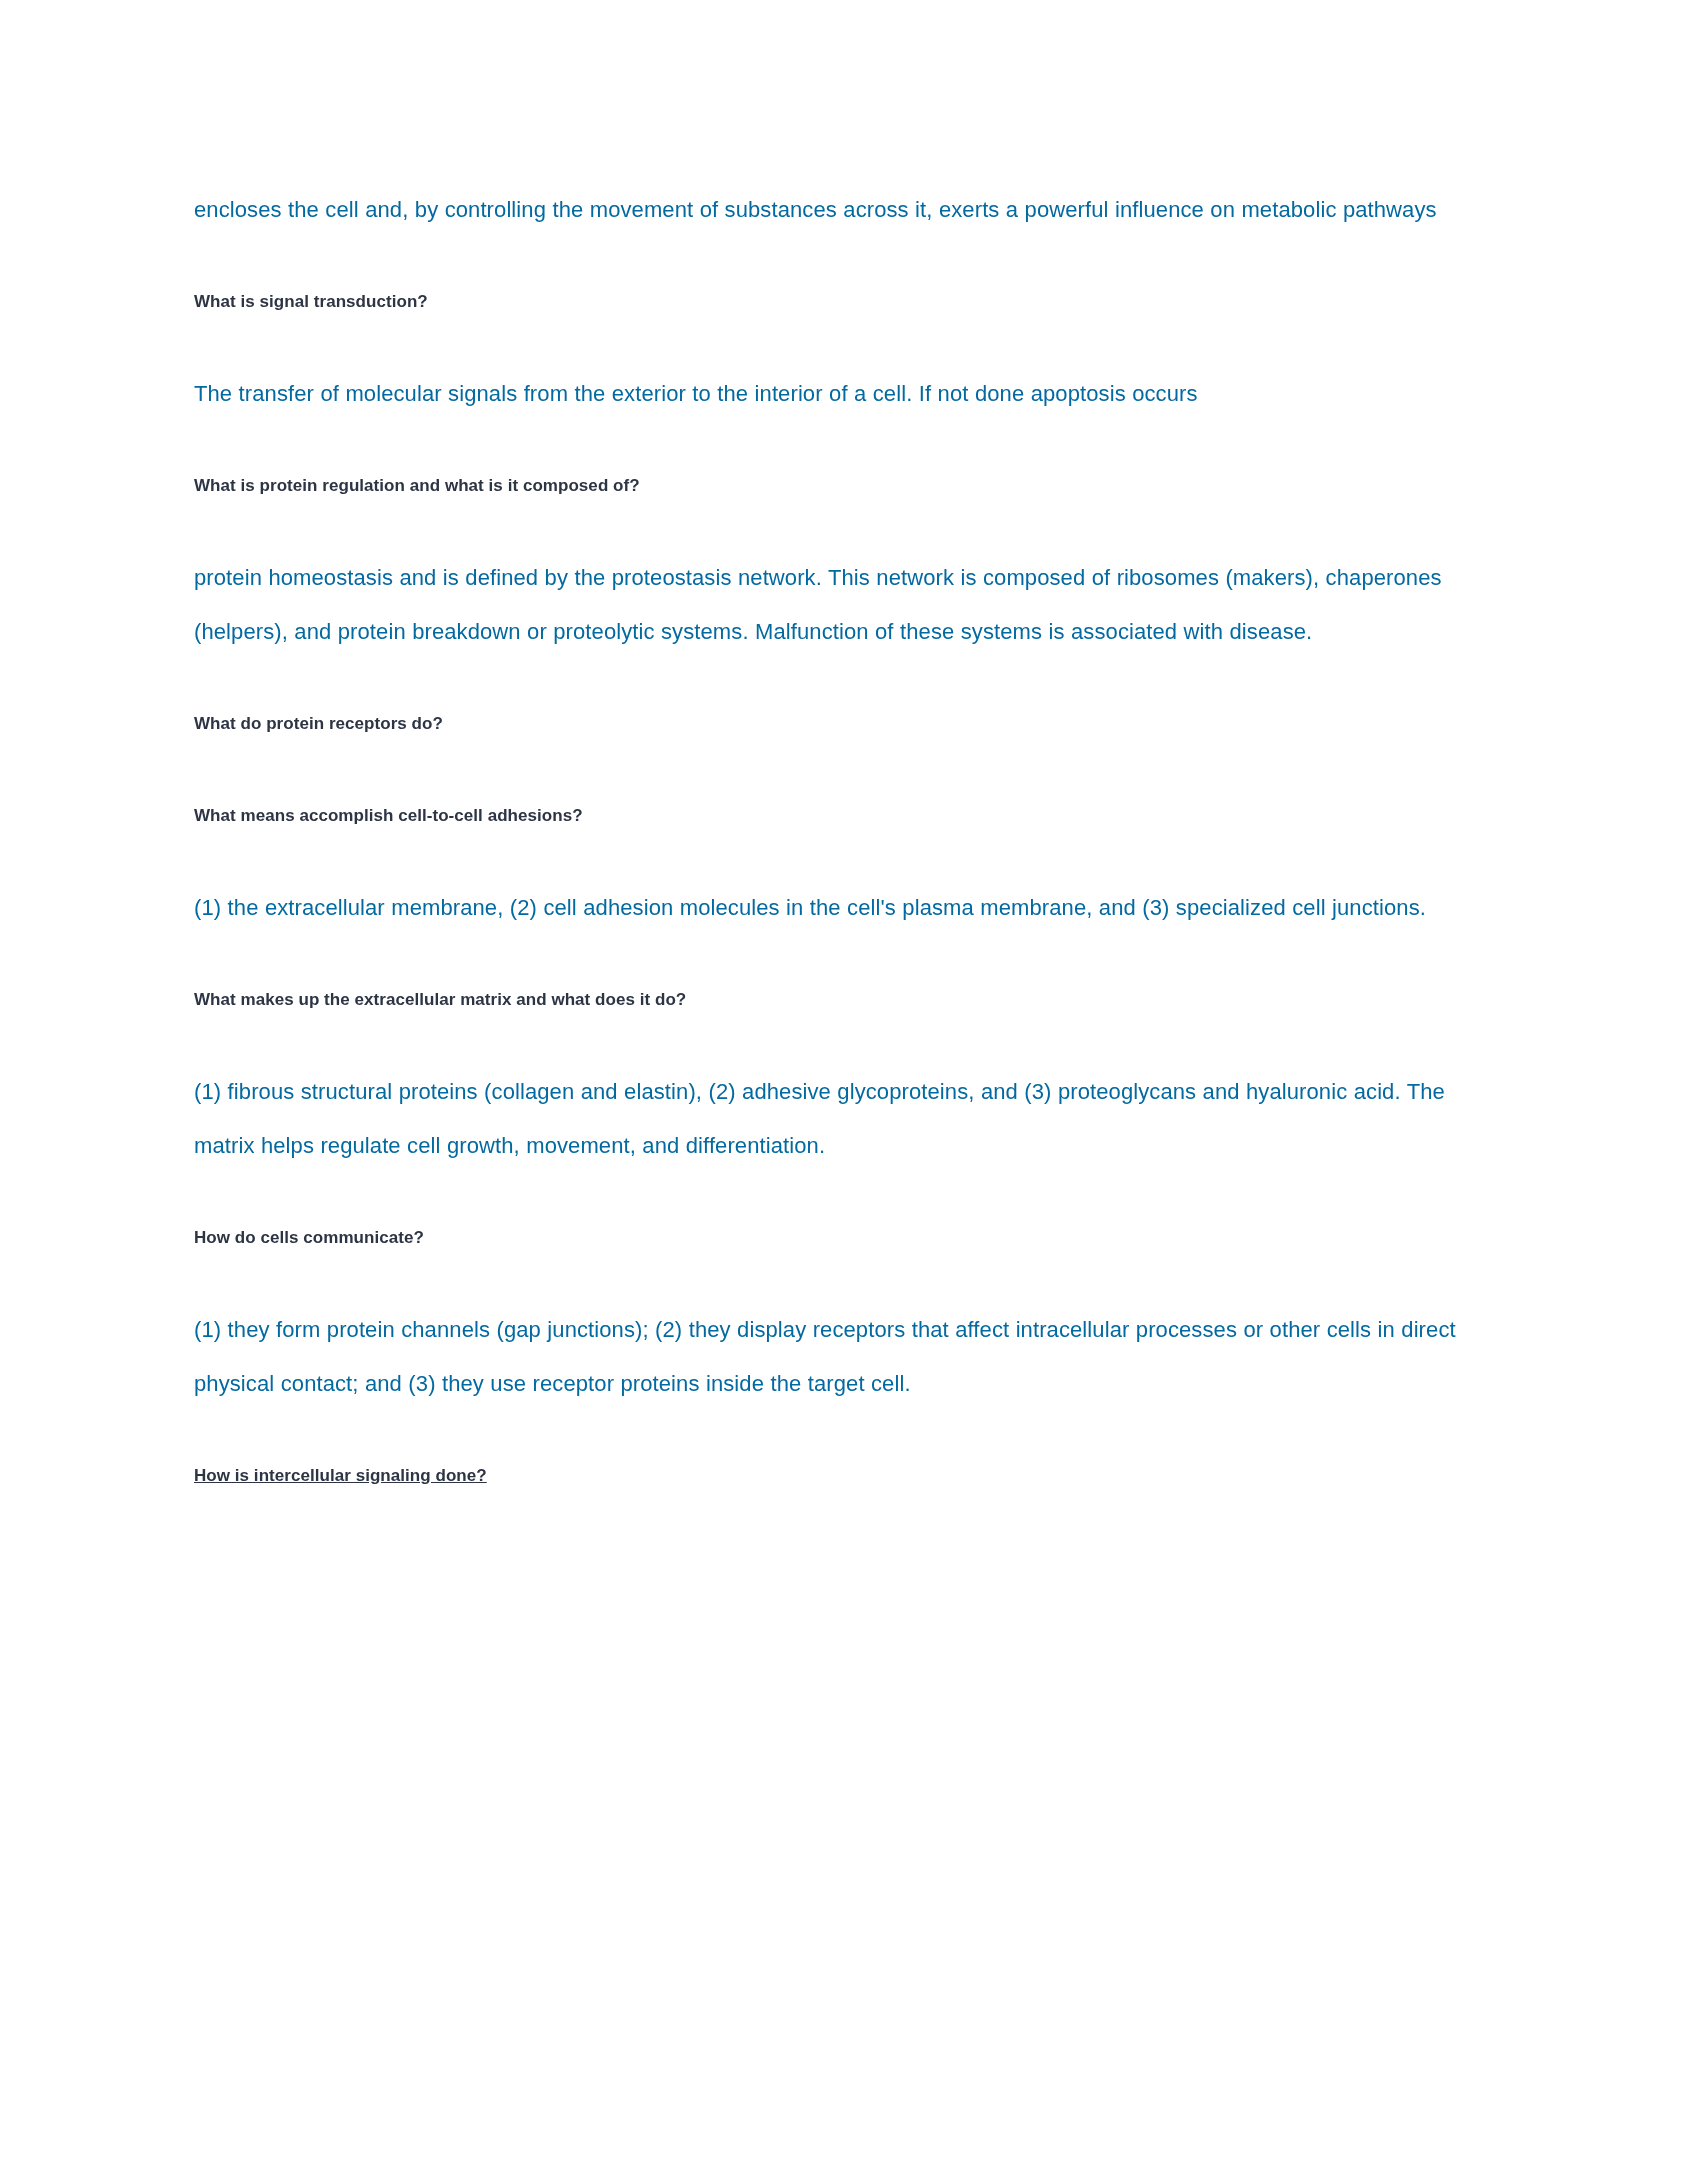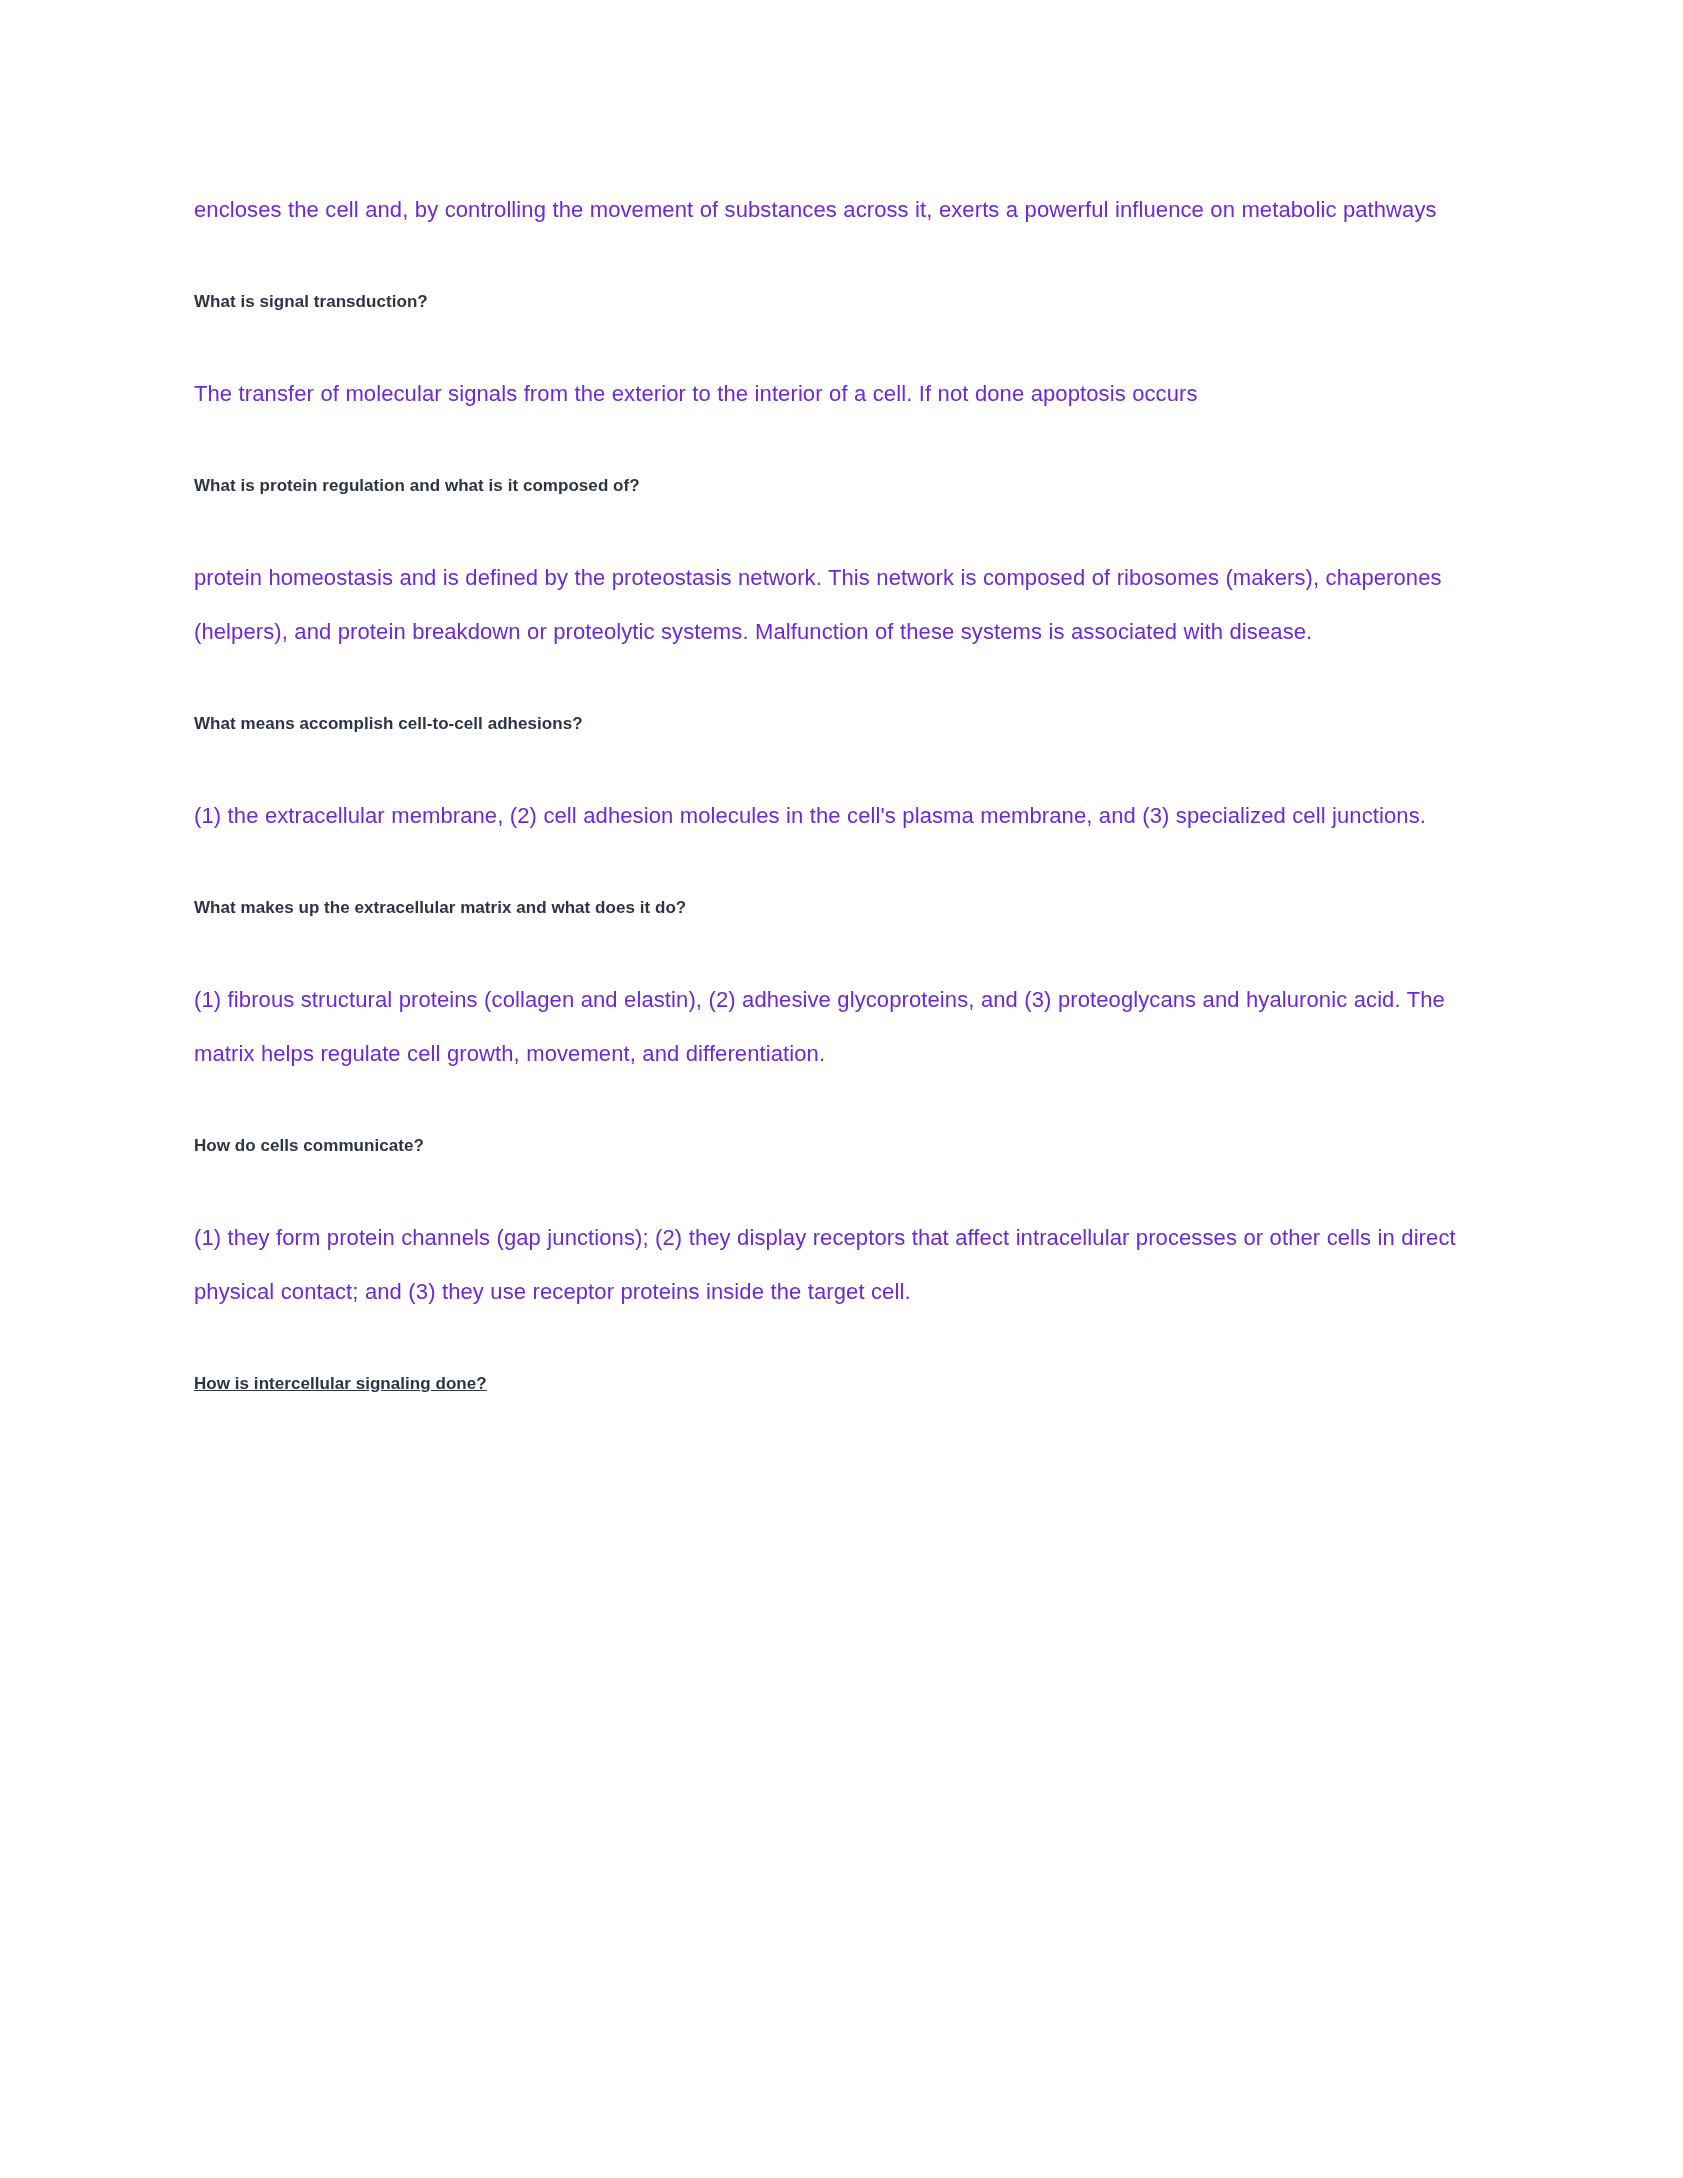--- a/index.html
+++ b/index.html
@@ -18,21 +18,21 @@
     box-sizing: border-box;
     width: 1683px;
     min-height: 2178px;
     background: #ffffff;
     padding: 183px 218px 119px 194px;
   }
   .doc-body {
     width: 1272px;
   }
   .para {
-    color: #6d28d9;
+    color: #0369a1;
     font-size: 22px;
     font-weight: 400;
     line-height: 54px;
     letter-spacing: 0.1px;
     margin: 0 0 38px 0;
     text-align: left;
     word-spacing: 0.2px;
   }
   .heading {
     color: #2d3444;
@@ -63,20 +63,23 @@
       <div class="block">
         <p class="para">The transfer of molecular signals from the exterior to the interior of a cell. If not done apoptosis occurs</p>
       </div>
       <div class="block">
         <h2 class="heading">What is protein regulation and what is it composed of?</h2>
       </div>
       <div class="block">
         <p class="para">protein homeostasis and is defined by the proteostasis network. This network is composed of ribosomes (makers), chaperones (helpers), and protein breakdown or proteolytic systems. Malfunction of these systems is associated with disease.</p>
       </div>
       <div class="block">
+        <h2 class="heading">What do protein receptors do?</h2>
+      </div>
+      <div class="block">
         <h2 class="heading">What means accomplish cell-to-cell adhesions?</h2>
       </div>
       <div class="block">
         <p class="para">(1) the extracellular membrane, (2) cell adhesion molecules in the cell's plasma membrane, and (3) specialized cell junctions.</p>
       </div>
       <div class="block">
         <h2 class="heading">What makes up the extracellular matrix and what does it do?</h2>
       </div>
       <div class="block">
         <p class="para">(1) fibrous structural proteins (collagen and elastin), (2) adhesive glycoproteins, and (3) proteoglycans and hyaluronic acid. The matrix helps regulate cell growth, movement, and differentiation.</p>

